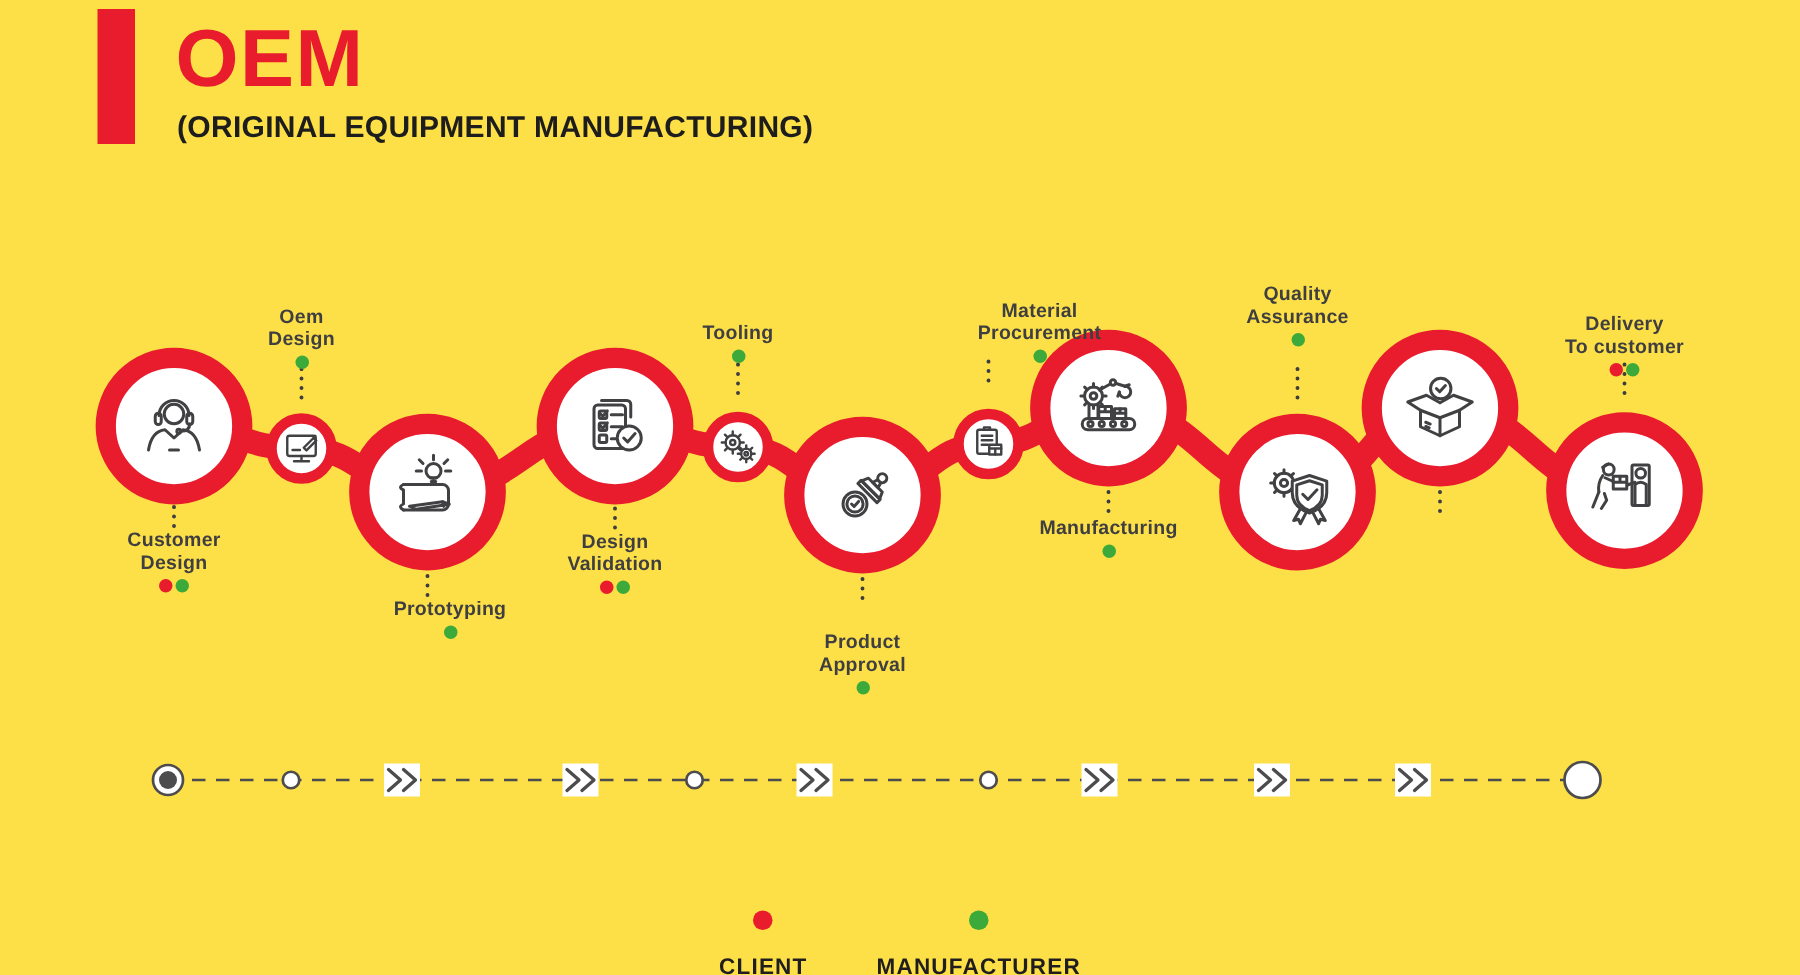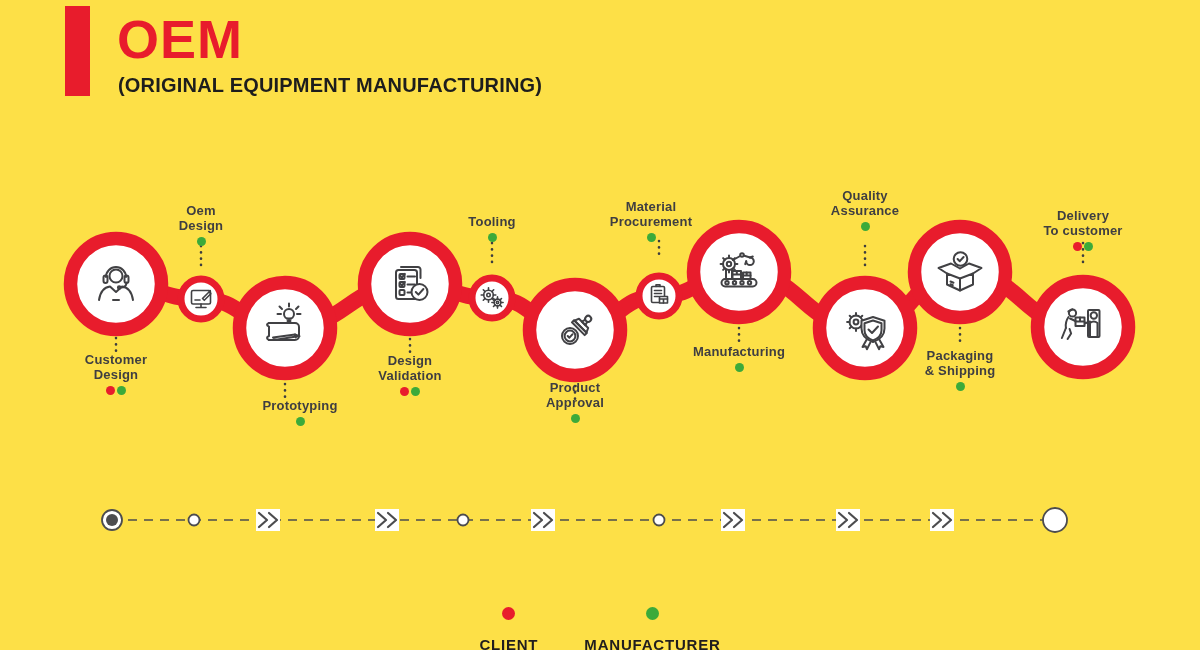--- a/index.html
+++ b/index.html
@@ -283,51 +283,44 @@
         <span class="dot" style="background: rgb(60, 170, 58);"></span>
       </div>
   </div>
   <div class="step-label" style="left:492px;top:214px">
     <div class="lbl">Tooling</div>
 
     <div class="dots">
         <span class="dot" style="background: rgb(60, 170, 58);"></span>
       </div>
   </div>
-  <div class="step-label" style="left:575px;top:380px">
+  <div class="step-label" style="left:575px;top:420px">
     <div class="lbl">Product</div>
     <div class="lbl">Approval</div>
     <div class="dots">
         <span class="dot" style="background: rgb(60, 170, 58);"></span>
       </div>
   </div>
-  <div class="step-label" style="left:651px;top:199px">
+  <div class="step-label" style="left:693px;top:199px">
     <div class="lbl">Material</div>
     <div class="lbl">Procurement</div>
     <div class="dots">
         <span class="dot" style="background: rgb(60, 170, 58);"></span>
       </div>
   </div>
   <div class="step-label" style="left:739px;top:344px">
     <div class="lbl">Manufacturing</div>
 
     <div class="dots">
         <span class="dot" style="background: rgb(60, 170, 58);"></span>
       </div>
   </div>
   <div class="step-label" style="left:865px;top:188px">
     <div class="lbl">Quality</div>
     <div class="lbl">Assurance</div>
-    <div class="dots">
-        <span class="dot" style="background: rgb(60, 170, 58);"></span>
-      </div>
-  </div>
-  <div class="step-label" style="left:960px;top:348px">
-    <div class="lbl">Packaging</div>
-    <div class="lbl">&amp; Shipping</div>
     <div class="dots">
         <span class="dot" style="background: rgb(60, 170, 58);"></span>
       </div>
   </div>
   <div class="step-label" style="left:1083px;top:208px">
     <div class="lbl">Delivery</div>
     <div class="lbl">To customer</div>
     <div class="dots">
         <span class="dot" style="background: rgb(232, 28, 44);"></span>
         <span class="dot" style="background: rgb(60, 170, 58);"></span>

